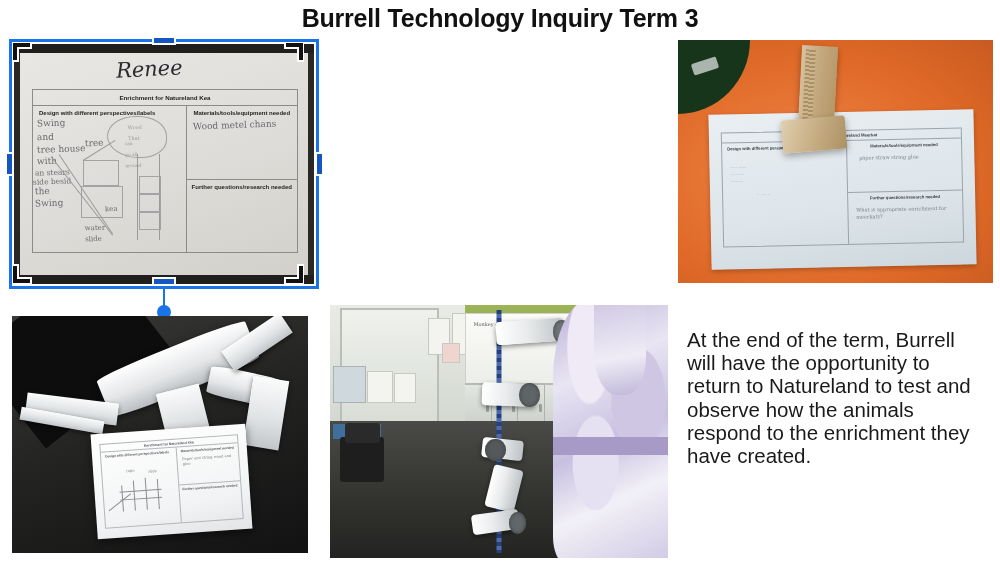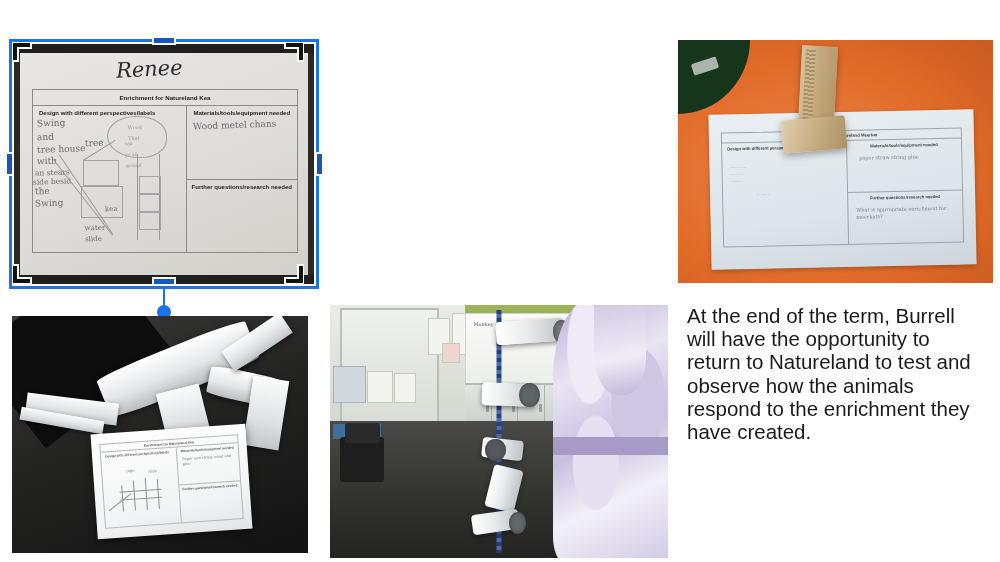--- a/index.html
+++ b/index.html
@@ -23,21 +23,21 @@
 
   
   .body-text{
     position:absolute;
     font-size:20.5px;
     line-height:23.2px;
     color:#1a1a1a;
     white-space:pre-line;
   }
   #text-intro{left:335px;top:54px;width:330px;}
-  #text-outro{left:687px;top:304px;width:300px;}
+  #text-outro{left:687px;top:328px;width:300px;}
 
   
   .photo{position:absolute;overflow:hidden;}
 
   
   #photo-worksheet-kea{left:14px;top:44px;width:300px;height:240px;background:#2a2724;}
   .ws-dark-band{position:absolute;left:0;right:0;background:#211f1d;}
   .ws-paper{
     position:absolute;left:6px;top:9px;width:288px;height:222px;
     background:linear-gradient(160deg,#e8e7e4 0%,#dedcd8 55%,#d2d0cb 100%);
@@ -210,20 +210,21 @@
     position:absolute;right:24%;top:0;width:42%;height:36%;
     background:linear-gradient(170deg,#cfc7e2 0%,#efecf6 60%,#bfb6d8 100%);
     border-radius:0 0 40% 45%;
   }
 </style>
 </head>
 <body>
 
 <div class="slide">
 
+  <div class="slide-title">Burrell Technology Inquiry Term 3</div>
 
   <div class="photo" id="photo-worksheet-kea">
     <div class="ws-dark-band" style="top:0;height:9px;"></div>
     <div class="ws-dark-band" style="bottom:0;height:9px;"></div>
 
     <div class="ws-paper">
       <div class="ws-name">Renee</div>
 
       <div class="ws-table">
         <div class="ws-hdr">Enrichment for Natureland Kea</div>

